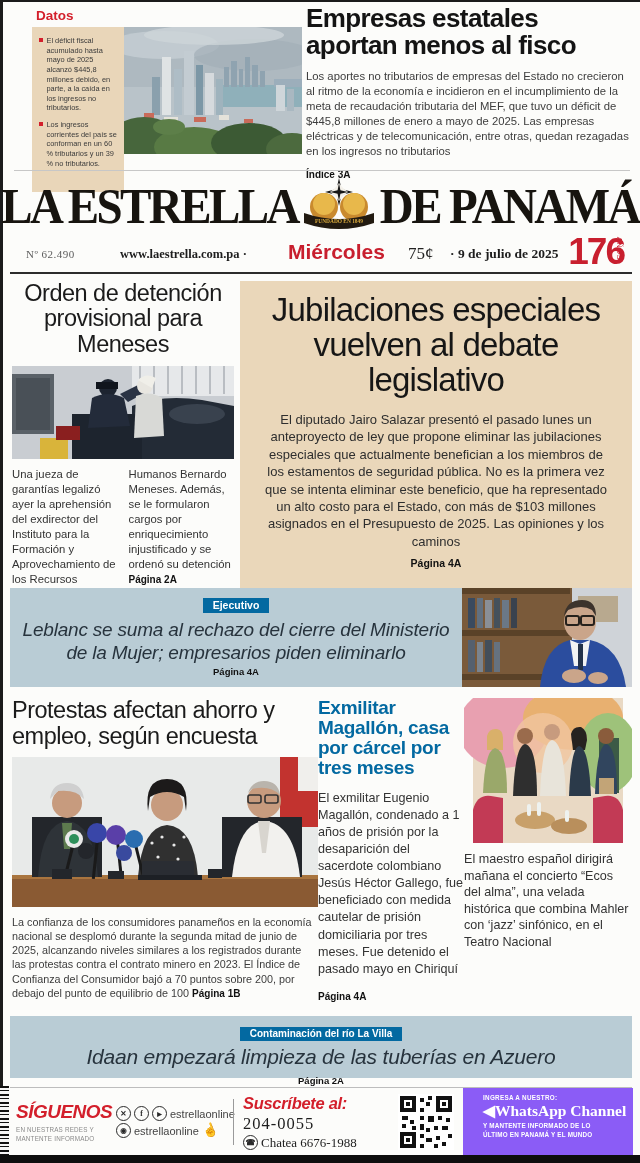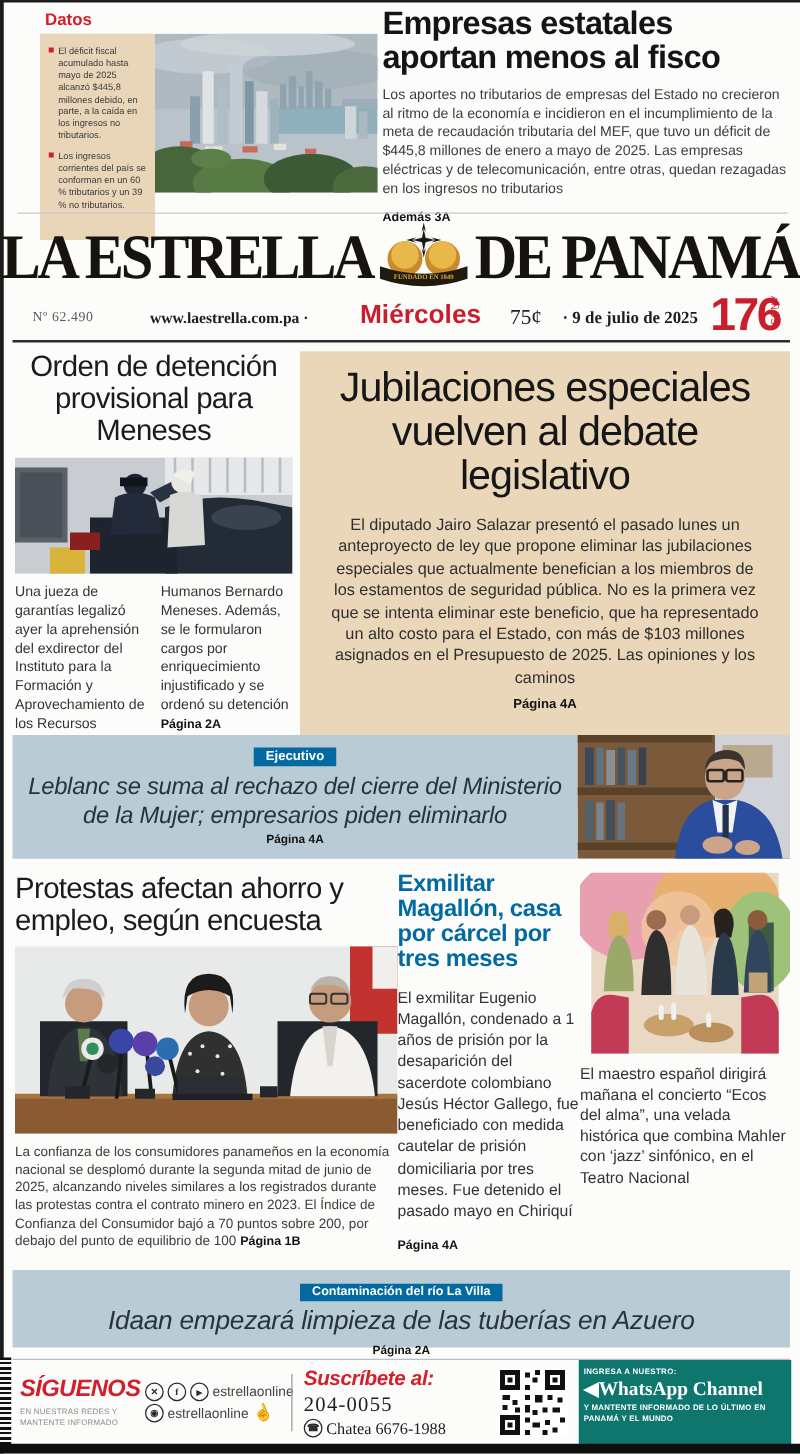--- a/index.html
+++ b/index.html
@@ -112,22 +112,22 @@
     font-size:7.5px;font-weight:bold;color:#2a2a2a;flex:none;}
   .cursor-glyph{font-size:13px;color:#555;transform:rotate(-20deg);display:inline-block;}
   .vrule{width:1px;height:46px;background:#9a9a9a;flex:none;}
   .subscribe{width:146px;flex:none;}
   .sub-title{color:#d31f2b;font-weight:bold;font-style:italic;font-size:16.5px;letter-spacing:-.3px;}
   .sub-phone{font-family:"Liberation Serif",serif;font-size:16.5px;color:#1d1d1d;
     letter-spacing:1px;margin:1px 0;}
   .sub-chat{font-family:"Liberation Serif",serif;font-size:13px;color:#1d1d1d;
     display:flex;align-items:center;gap:3px;}
   .qr{width:56px;height:56px;flex:none;display:block;}
-  .wa{width:170px;height:68px;flex:none;background:#0f766e;color:#fff;box-sizing:border-box;
-    padding:6px 4px 5px;}
+  .wa{width:170px;height:68px;flex:none;background:#8b5cf6;color:#fff;box-sizing:border-box;
+    padding:6px 20px 5px;}
   .wa-pre{font-size:6.3px;font-weight:bold;letter-spacing:.3px;}
   .wa-title{font-family:"Liberation Serif",serif;font-weight:bold;font-size:15.5px;
     margin:1px 0 2px;white-space:nowrap;}
   .wa-post{font-size:6.3px;font-weight:bold;line-height:1.4;letter-spacing:.2px;}
   .vbars{position:absolute;left:0;top:1086px;width:9px;height:70px;
     background:repeating-linear-gradient(180deg,#101010 0 2px,#f5f5f5 2px 4px,#101010 4px 5px,#f5f5f5 5px 8px);}
 </style>
 </head>
 <body>
 
@@ -187,21 +187,21 @@
       <ellipse cx="20" cy="112" rx="34" ry="22" fill="#47663c"></ellipse>
       <ellipse cx="70" cy="120" rx="40" ry="20" fill="#587a44"></ellipse>
       <ellipse cx="125" cy="116" rx="38" ry="20" fill="#3c5a34"></ellipse>
       <ellipse cx="168" cy="122" rx="26" ry="16" fill="#4c6a3e"></ellipse>
       <ellipse cx="45" cy="100" rx="16" ry="8" fill="#5d7f49"></ellipse>
     </svg>
 
     <div class="teaser-main">
       <h1>Empresas estatales aportan menos al fisco</h1>
       <p>Los aportes no tributarios de empresas del Estado no crecieron al ritmo de la economía e incidieron en el incumplimiento de la meta de recaudación tributaria del MEF, que tuvo un déficit de $445,8 millones de enero a mayo de 2025. Las empresas eléctricas y de telecomunicación, entre otras, quedan rezagadas en los ingresos no tributarios</p>
-      <b class="pageref">Además 3A</b>
+      <b class="pageref">Índice 3A</b>
     </div>
   </section>
   <div class="rule1"></div>
 
   <header class="masthead">
     <span class="mast-title">LA ESTRELLA</span>
     <svg class="emblem" viewBox="0 0 76 58">
       <circle cx="23" cy="30" r="14" fill="#c98a2e"></circle>
       <circle cx="53" cy="30" r="14" fill="#c98a2e"></circle>
       <circle cx="23" cy="27" r="11" fill="#e8b84b"></circle>

